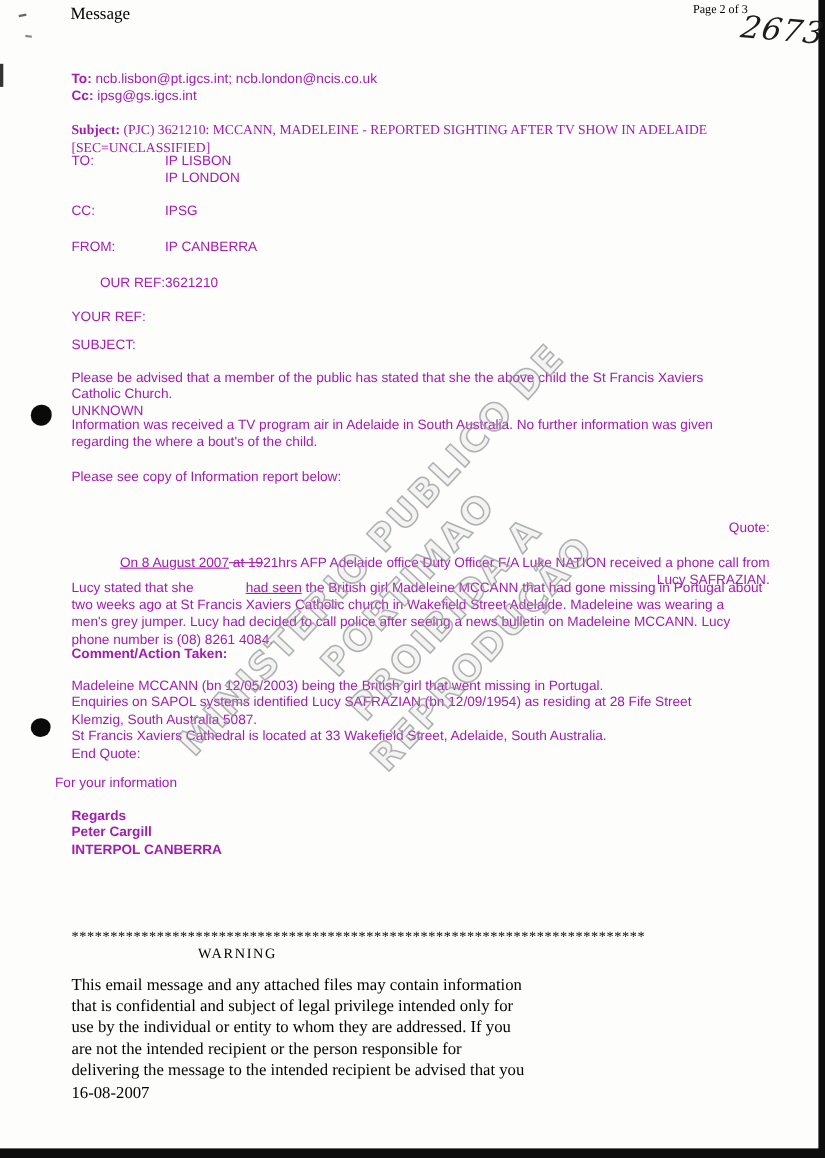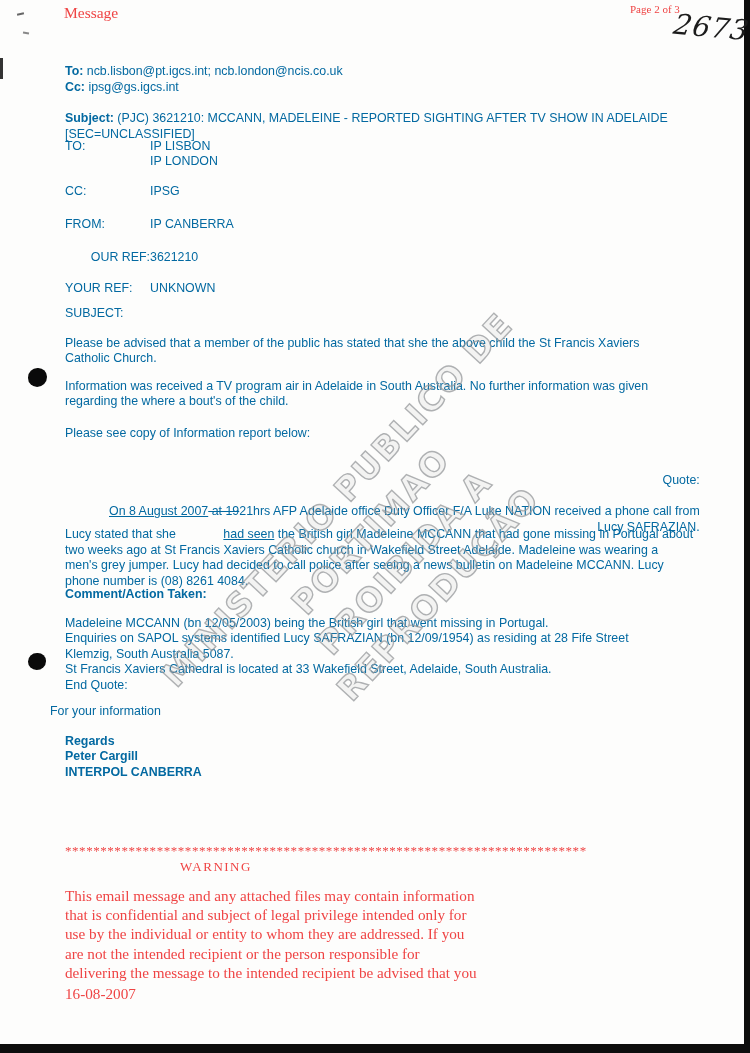--- a/index.html
+++ b/index.html
@@ -7,22 +7,22 @@
     position: relative;
     width: 750px;
     height: 1053px;
     background: #fdfdfc;
     overflow: hidden;
     font-family: "Liberation Sans", sans-serif;
     color: #111;
   }
   .abs { position: absolute; }
   .pre { white-space: pre-line; }
-  .sans { font-family: "Liberation Sans", sans-serif; font-size: 12.4px; line-height: 15.4px; color: #0369a1; }
-  .serif { font-family: "Liberation Serif", serif; color: #ef4444; }
+  .sans { font-family: "Liberation Sans", sans-serif; font-size: 12.4px; line-height: 15.4px; color: #a21caf; }
+  .serif { font-family: "Liberation Serif", serif; color: #000000; }
   .b { font-weight: bold; }
   .u { text-decoration: underline; margin-left: 44px; }
   .strike { text-decoration: line-through; }
   .row { display: flex; }
   .row .lbl { width: 85px; flex: 0 0 85px; }
 
   
   .edge-right { position: absolute; right: 0; top: 0; width: 6px; height: 1053px; background: #0d0d0d; }
   .edge-bottom { position: absolute; left: 0; top: 1044px; width: 750px; height: 9px; background: #0d0d0d; }
   .hole { position: absolute; background: #0a0a0a; border-radius: 50% 46% 52% 48%; }
@@ -84,42 +84,42 @@
     <div class="abs serif" style="left:64px; top:4px; font-size:15.5px;">Message</div>
     <div class="abs serif" style="left:630px; top:3px; font-size:11px;">Page 2 of 3</div>
     <div class="abs handwriting" style="left:674px; top:11px;">2673</div>
 
     <div class="abs sans" style="left:65px; top:64px;">
       <span class="b">To:</span><span> ncb.lisbon@pt.igcs.int; ncb.london@ncis.co.uk</span>
     </div>
     <div class="abs sans" style="left:65px; top:80px;">
       <span class="b">Cc:</span><span> ipsg@gs.igcs.int</span>
     </div>
-    <div class="abs sans pre" style="left:65px; top:96px;">
+    <div class="abs sans pre" style="left:65px; top:96px;font-family:Liberation Serif, serif;">
       <span class="b">Subject:</span><span> (PJC) 3621210: MCCANN, MADELEINE - REPORTED SIGHTING AFTER TV SHOW IN ADELAIDE
 [SEC=UNCLASSIFIED]</span>
     </div>
 
     <div class="abs sans row pre" style="left:65px; top:139px; width:640px;">
       <span class="lbl">TO:</span><span>IP LISBON
 IP LONDON</span>
     </div>
     <div class="abs sans row" style="left:65px; top:184px; width:640px;">
       <span class="lbl">CC:</span>
         <span>IPSG</span>
     </div>
     <div class="abs sans row" style="left:65px; top:217px; width:640px;align-items:flex-end;">
       <span class="lbl">FROM:</span>
         <span>IP CANBERRA</span>
     </div>
     <div class="abs sans row" style="left:65px; top:250px; width:640px;text-align:right;">
       <span class="lbl">OUR REF:</span>
         <span>3621210</span>
     </div>
-    <div class="abs sans row" style="left:65px; top:281px; width:640px;">
+    <div class="abs sans row" style="left:65px; top:281px; width:640px;flex-direction:column;">
       <span class="lbl">YOUR REF:</span>
         <span>UNKNOWN</span>
     </div>
     <div class="abs sans row" style="left:65px; top:306px; width:660px;">
       <span class="lbl">SUBJECT:</span>
     </div>
 
     <div class="abs sans pre" style="left:65px; top:336px;">Please be advised that a member of the public has stated that she the above child the St Francis Xaviers
 Catholic Church.</div>
     <div class="abs sans pre" style="left:65px; top:379px;">Information was received a TV program air in Adelaide in South Australia.  No further information was given

